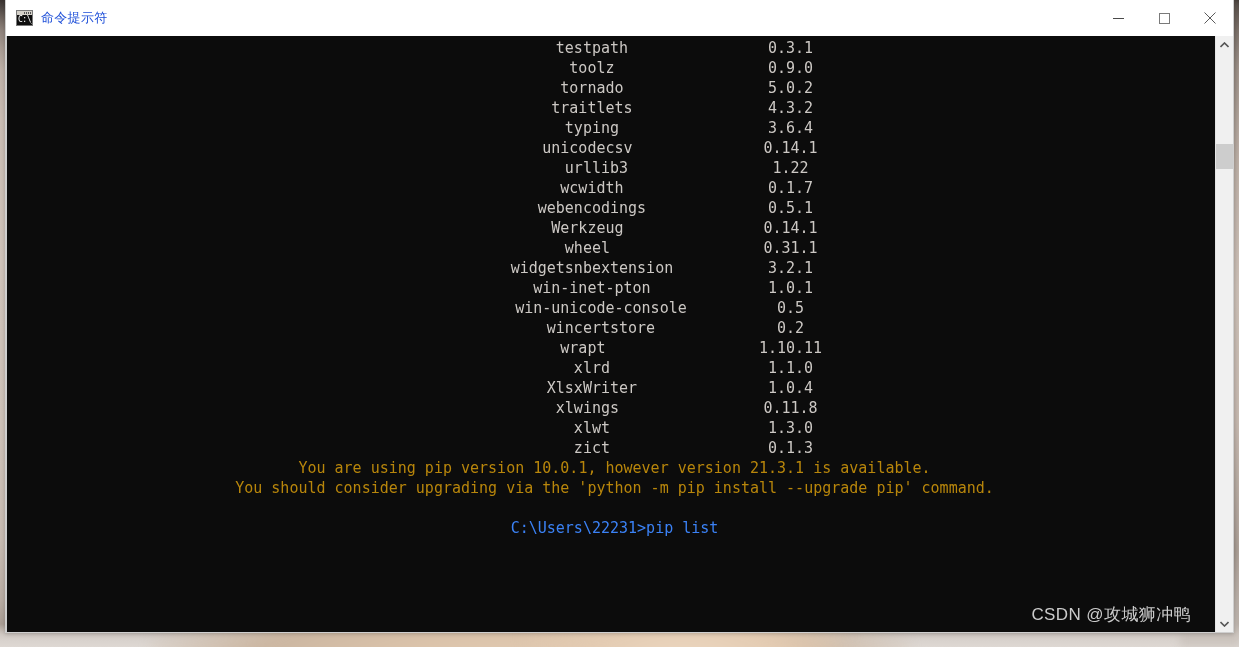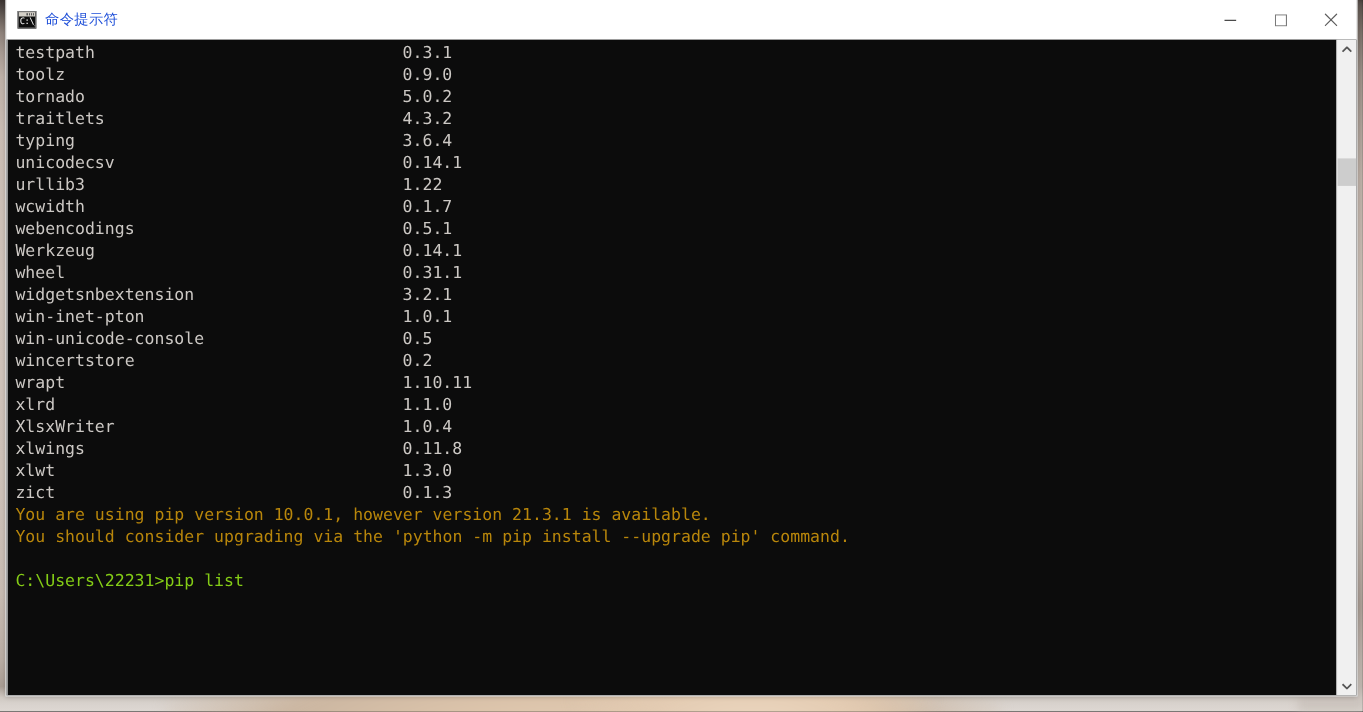--- a/index.html
+++ b/index.html
@@ -158,31 +158,32 @@
     position: absolute;
     left: 7px;
     top: 2px;
     right: 0;
     font-family: "DejaVu Sans Mono", "Liberation Mono", monospace;
     font-size: 15px;
     line-height: 20px;
     color: #c8c8c8;
     white-space: pre;
     letter-spacing: 0px;
+    text-align: center;
   }
   .pkg-row { display: block; height: 20px; }
   .pkg-name {
     display: inline-block;
     width: 352px;
     color: #ccc8c4;
   }
   .pkg-version { color: #ccc8c4; }
   .warn-line { display: block; height: 20px; color: #b8860b; }
   .blank-line { display: block; height: 20px; }
-  .prompt-line { display: block; height: 20px; color: #84cc16; }
+  .prompt-line { display: block; height: 20px; color: #3b82f6; }
 
   
   #console-scrollbar {
     width: 17px;
     flex: 0 0 17px;
     background: #f0f0f0;
     border-left: 1px solid #e6e6e6;
     position: relative;
   }
   #scrollbar-up-button,
@@ -262,20 +263,21 @@
           <line x1="11.5" y1="0.5" x2="0.5" y2="11.5" stroke="#5a5a5a" stroke-width="1"></line>
         </svg>
       </div>
     </div>
   </div>
 
   <div id="console-body">
 
     <div id="console-screen">
       <div id="console-text" style="color: rgb(204, 200, 196);"><span class="pkg-row"><span class="pkg-name">testpath</span><span class="pkg-version">0.3.1</span></span><span class="pkg-row"><span class="pkg-name">toolz</span><span class="pkg-version">0.9.0</span></span><span class="pkg-row"><span class="pkg-name">tornado</span><span class="pkg-version">5.0.2</span></span><span class="pkg-row"><span class="pkg-name">traitlets</span><span class="pkg-version">4.3.2</span></span><span class="pkg-row"><span class="pkg-name">typing</span><span class="pkg-version">3.6.4</span></span><span class="pkg-row"><span class="pkg-name">unicodecsv</span><span class="pkg-version">0.14.1</span></span><span class="pkg-row"><span class="pkg-name">urllib3</span><span class="pkg-version">1.22</span></span><span class="pkg-row"><span class="pkg-name">wcwidth</span><span class="pkg-version">0.1.7</span></span><span class="pkg-row"><span class="pkg-name">webencodings</span><span class="pkg-version">0.5.1</span></span><span class="pkg-row"><span class="pkg-name">Werkzeug</span><span class="pkg-version">0.14.1</span></span><span class="pkg-row"><span class="pkg-name">wheel</span><span class="pkg-version">0.31.1</span></span><span class="pkg-row"><span class="pkg-name">widgetsnbextension</span><span class="pkg-version">3.2.1</span></span><span class="pkg-row"><span class="pkg-name">win-inet-pton</span><span class="pkg-version">1.0.1</span></span><span class="pkg-row"><span class="pkg-name">win-unicode-console</span><span class="pkg-version">0.5</span></span><span class="pkg-row"><span class="pkg-name">wincertstore</span><span class="pkg-version">0.2</span></span><span class="pkg-row"><span class="pkg-name">wrapt</span><span class="pkg-version">1.10.11</span></span><span class="pkg-row"><span class="pkg-name">xlrd</span><span class="pkg-version">1.1.0</span></span><span class="pkg-row"><span class="pkg-name">XlsxWriter</span><span class="pkg-version">1.0.4</span></span><span class="pkg-row"><span class="pkg-name">xlwings</span><span class="pkg-version">0.11.8</span></span><span class="pkg-row"><span class="pkg-name">xlwt</span><span class="pkg-version">1.3.0</span></span><span class="pkg-row"><span class="pkg-name">zict</span><span class="pkg-version">0.1.3</span></span><span class="warn-line" style="color: rgb(184, 134, 11);">You are using pip version 10.0.1, however version 21.3.1 is available.</span><span class="warn-line" style="color: rgb(184, 134, 11);">You should consider upgrading via the 'python -m pip install --upgrade pip' command.</span><span class="blank-line"> </span><span class="prompt-line">C:\Users\22231&gt;pip list</span></div>
+      <div id="watermark">CSDN @攻城狮冲鸭</div>
     </div>
 
     <div id="console-scrollbar">
       <div id="scrollbar-track"></div>
       <div id="scrollbar-up-button">
         <svg width="9" height="6" viewBox="0 0 9 6">
           <path d="M0.5 5 L4.5 1 L8.5 5" fill="none" stroke="#555" stroke-width="1.6"></path>
         </svg>
       </div>
       <div id="scrollbar-thumb"></div>

